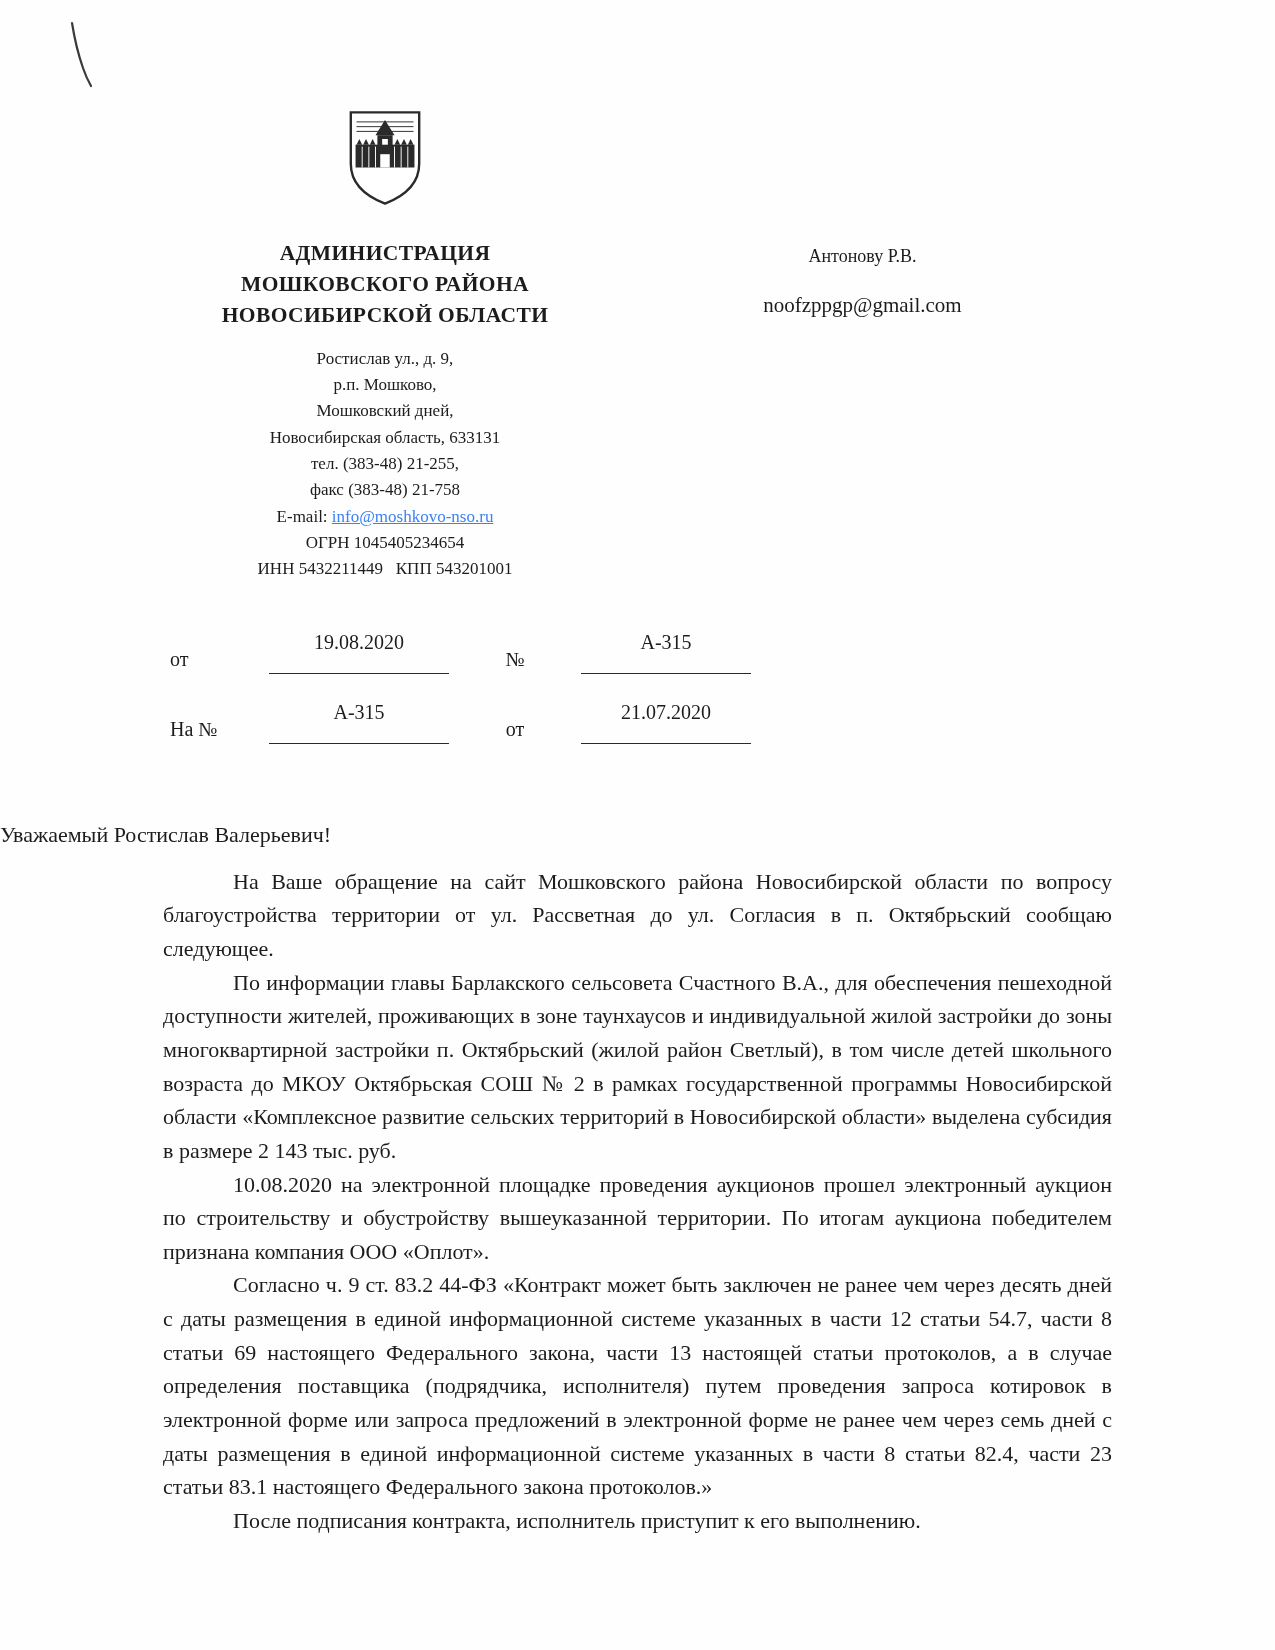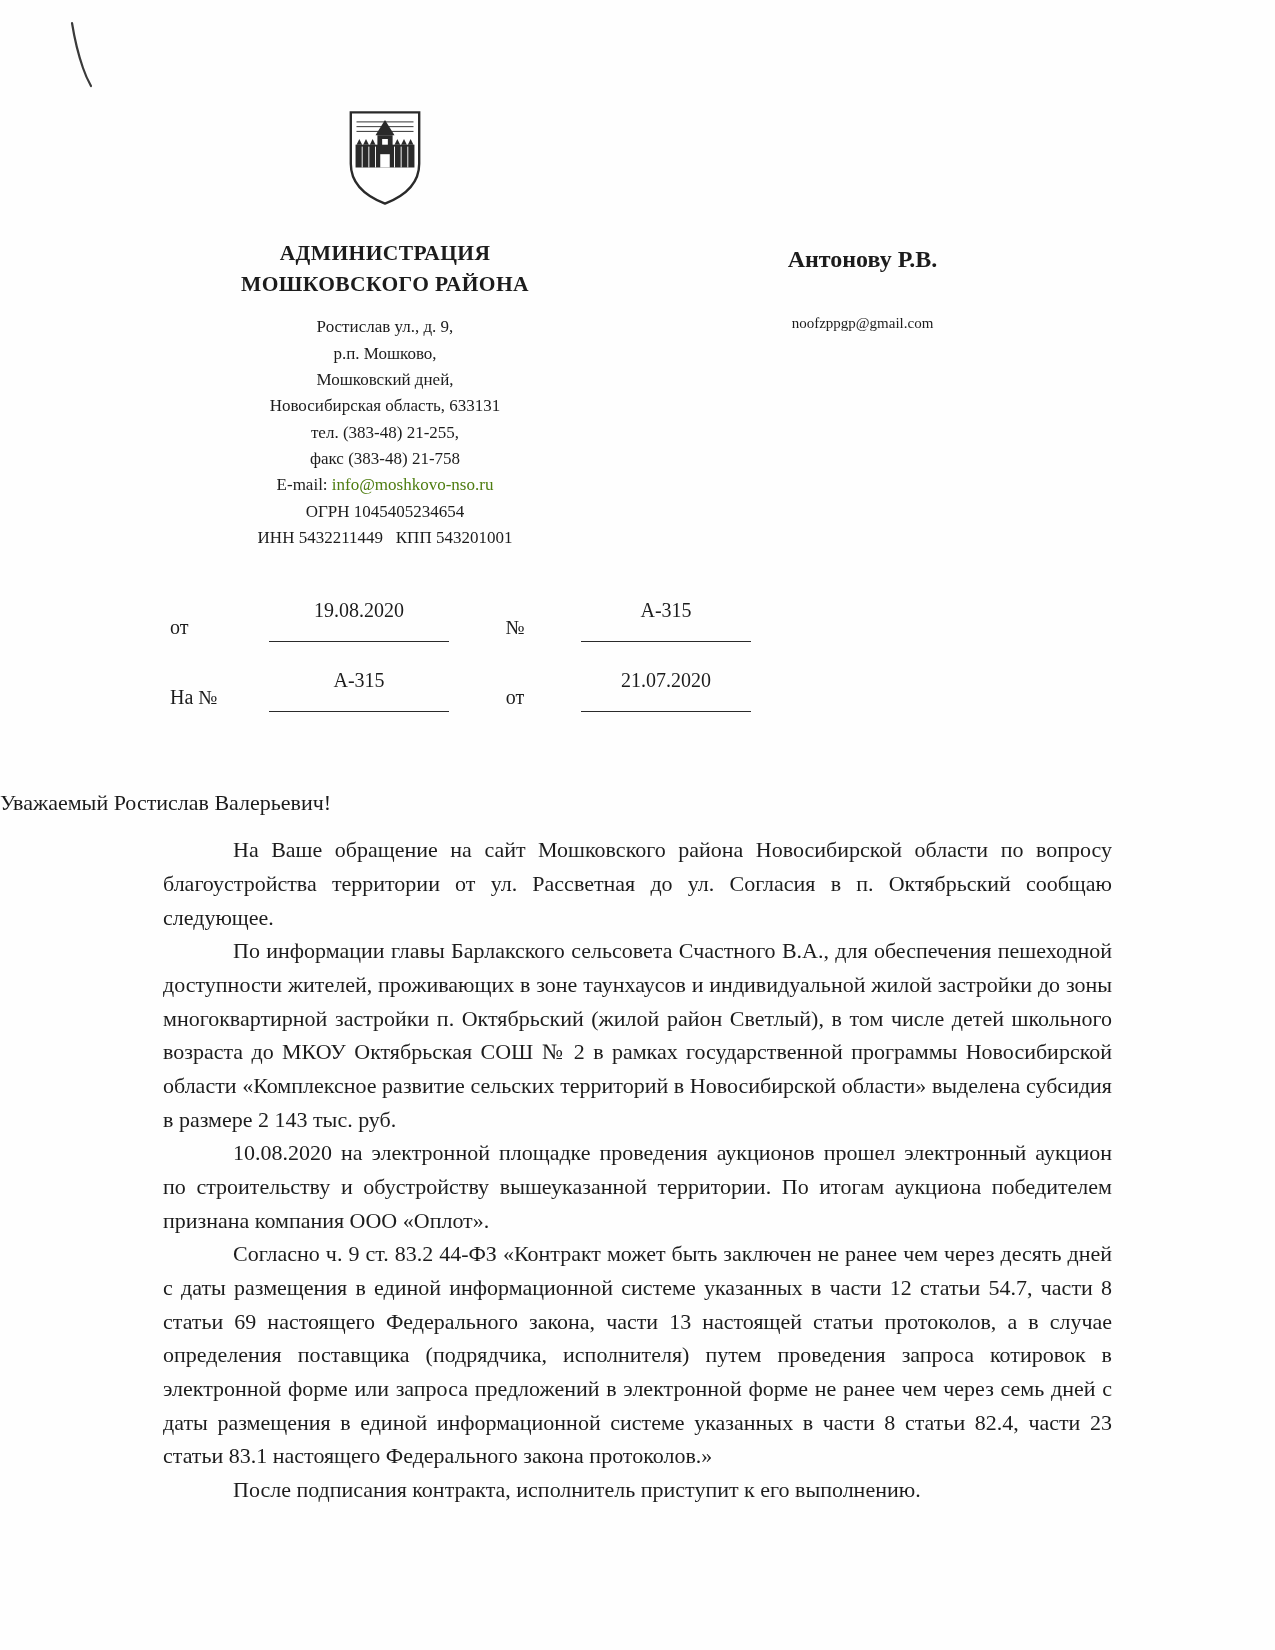--- a/index.html
+++ b/index.html
@@ -40,34 +40,34 @@
     line-height: 1.45;
     letter-spacing: 0.4px;
   }
   .address-block {
     margin-top: 14px;
     font-size: 17px;
     line-height: 1.55;
   }
   .address-block .email-line a,
   .email-text {
-    color: #4d7c0f;
+    color: #3b82f6;
+    text-decoration: underline;
   }
   .right-col {
     flex: 1;
     padding-top: 138px;
     text-align: center;
   }
   .recipient-name {
-    font-size: 24px;
-    font-weight: bold;
+    font-size: 18px;
   }
   .recipient-email {
-    font-size: 15px;
-    margin-top: 42px;
+    font-size: 21px;
+    margin-top: 26px;
   }
   .ref-block {
     margin: 48px 0 0 170px;
     font-size: 20px;
     display: grid;
     grid-template-columns: 72px 180px 78px 170px;
     row-gap: 16px;
     align-items: end;
     gap: 27px;
   }
@@ -138,20 +138,21 @@
             <line x1="50" y1="40" x2="50" y2="62"></line>
             <line x1="57" y1="40" x2="57" y2="62"></line>
             <line x1="64" y1="40" x2="64" y2="62"></line>
           </g>
         </svg>
       </div>
 
       <div class="org-name">
         <div>АДМИНИСТРАЦИЯ</div>
         <div>МОШКОВСКОГО РАЙОНА</div>
+        <div>НОВОСИБИРСКОЙ ОБЛАСТИ</div>
       </div>
 
       <div class="address-block">
         <div>Ростислав ул., д. 9,</div>
         <div>р.п. Мошково,</div>
         <div>Мошковский дней,</div>
         <div>Новосибирская область, 633131</div>
         <div>тел. (383-48) 21-255,</div>
         <div>факс (383-48) 21-758</div>
         <div class="email-line"><span>E-mail: </span><span class="email-text">info@moshkovo-nso.ru</span></div>

